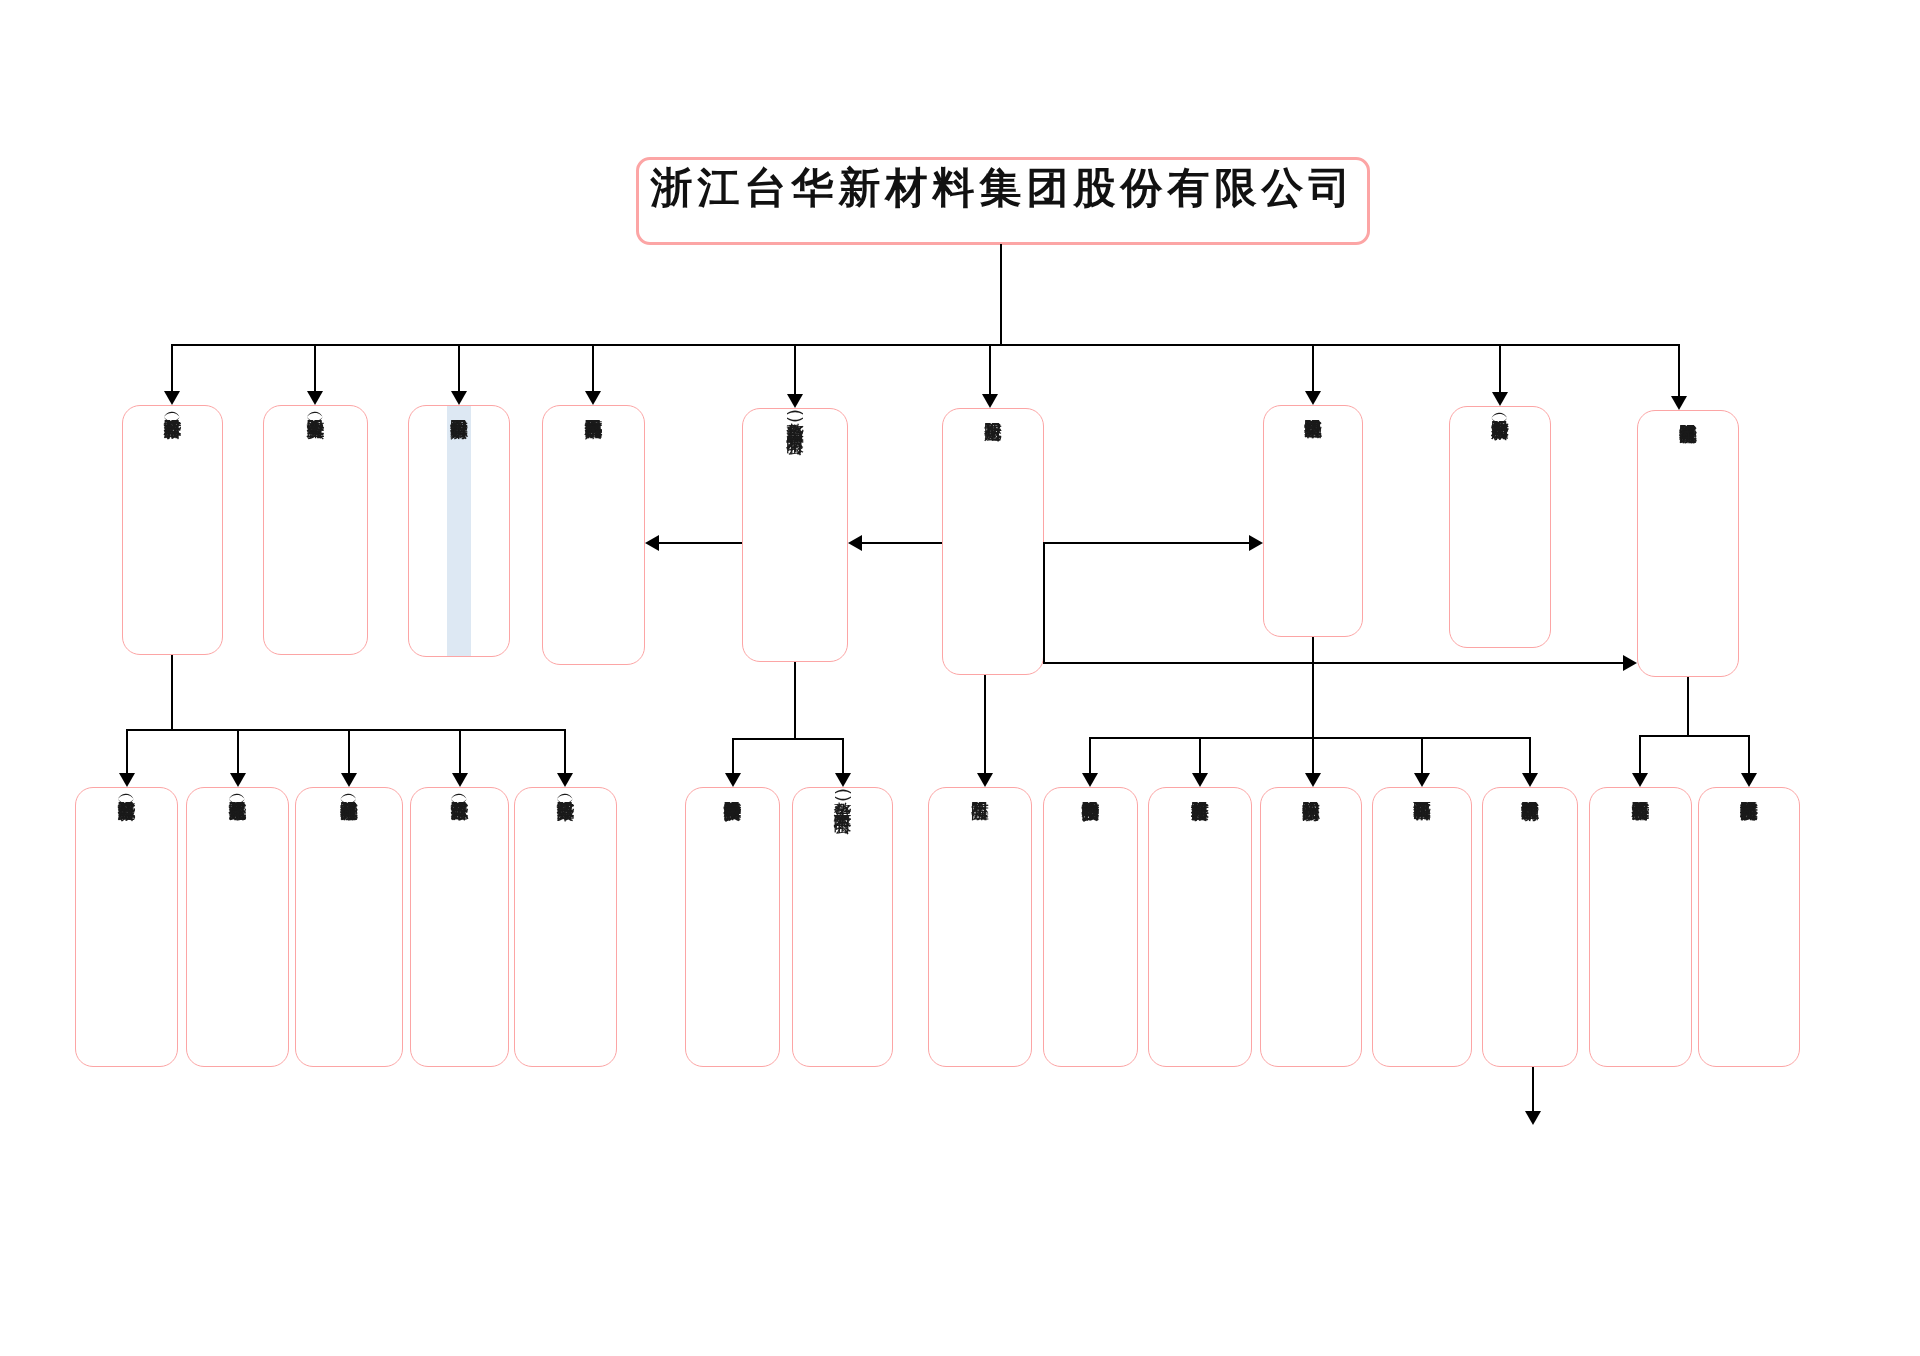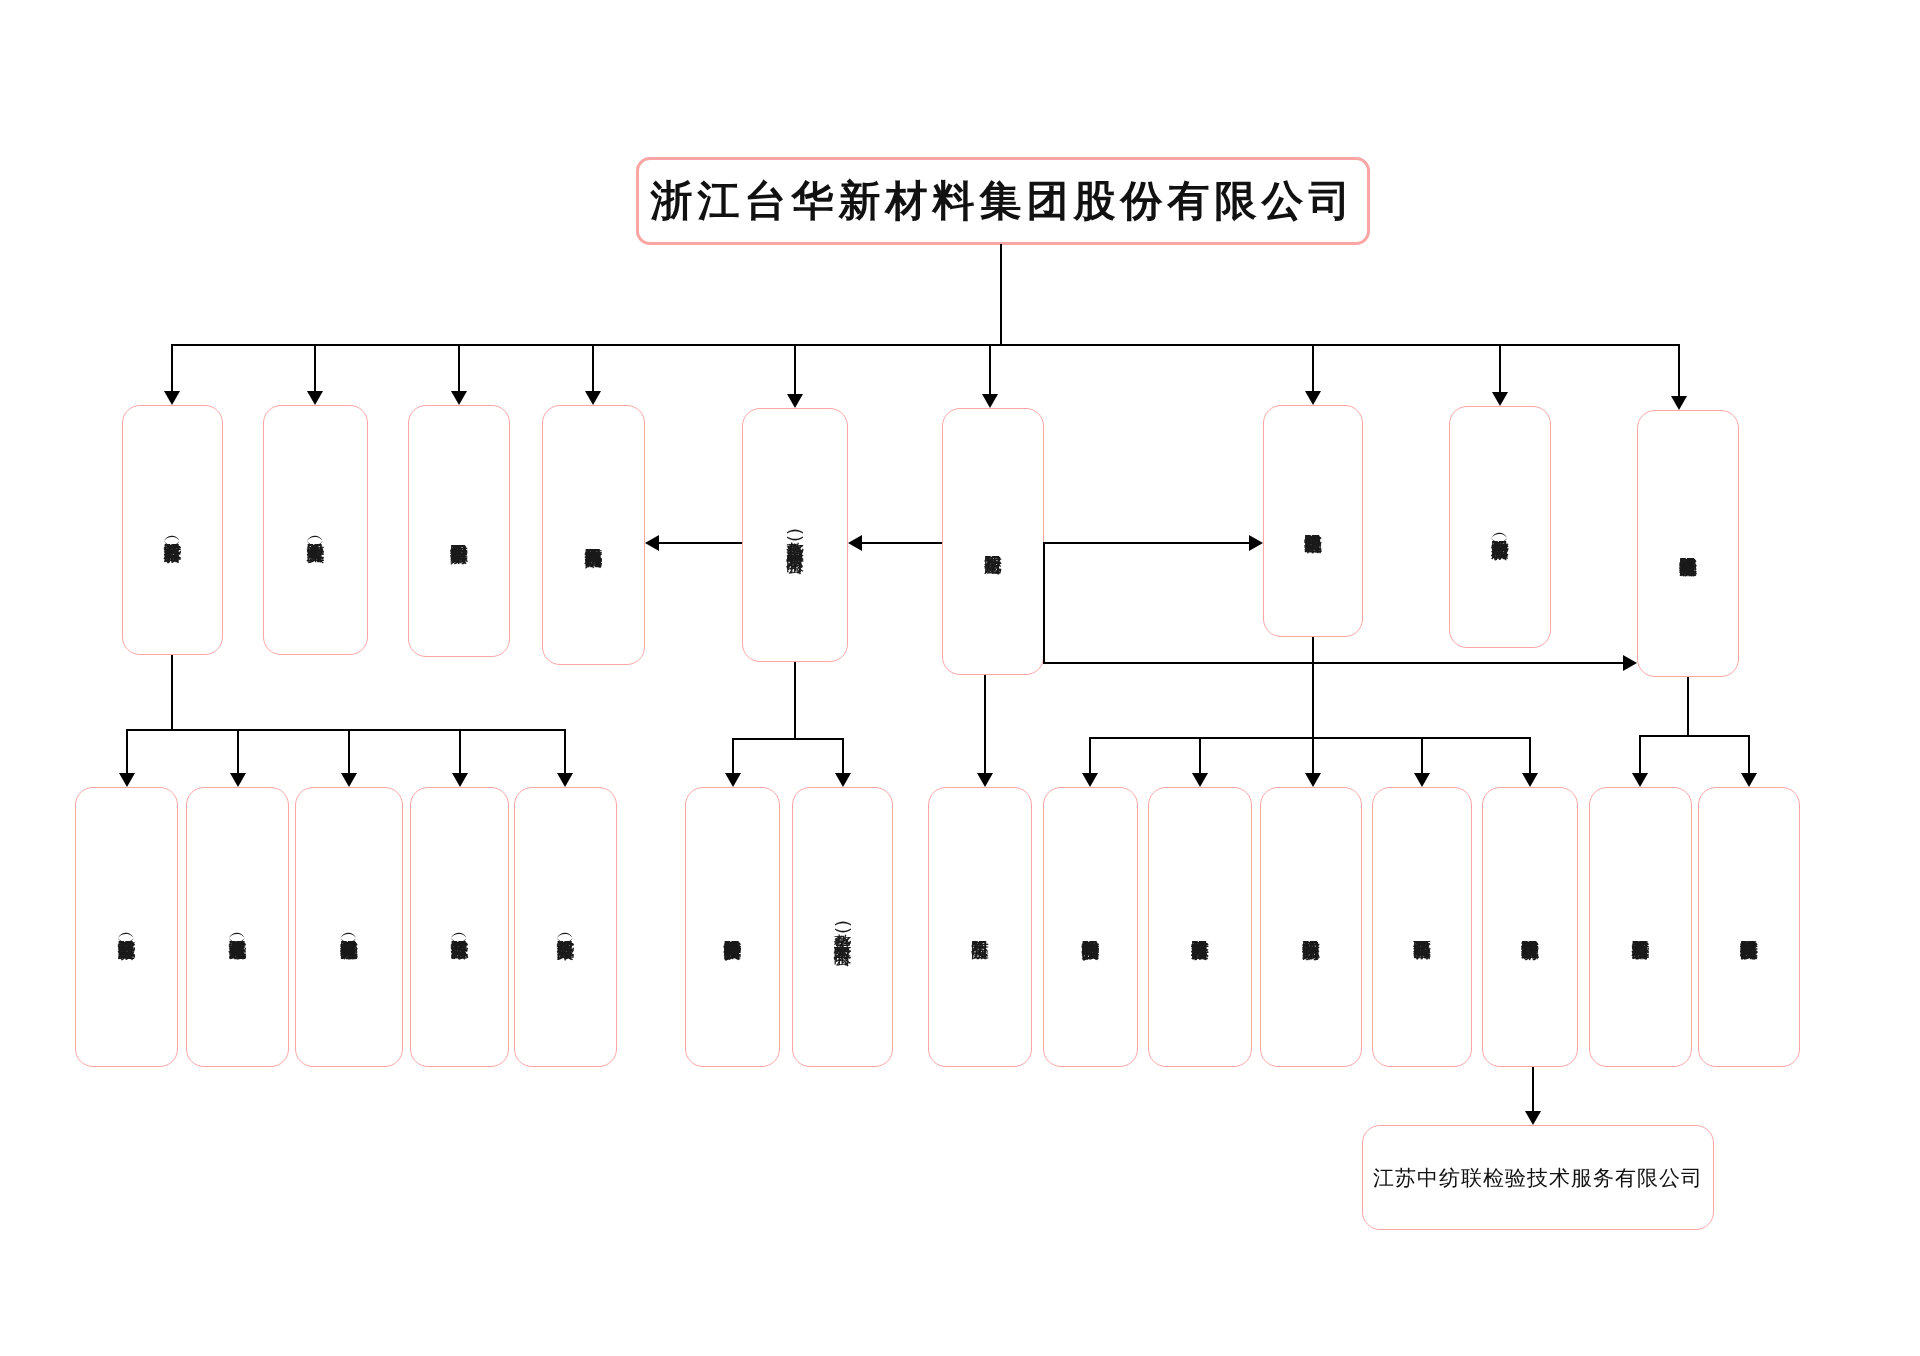--- a/index.html
+++ b/index.html
@@ -1,19 +1,19 @@
 <!DOCTYPE html>
 <html><head>
 <meta charset="utf-8">
 <style>
   html,body{margin:0;padding:0;background:#fff;}
   .canvas{position:relative;width:1920px;height:1356px;background:#ffffff;overflow:hidden;
           font-family:"DejaVu Sans","Liberation Sans",sans-serif;color:#111;}
   .node{position:absolute;background:#fff;border:1px solid #fca5a5;border-radius:18px;
-        display:flex;align-items:center;justify-content:center;box-sizing:border-box;}
+        display:flex;justify-content:center;box-sizing:border-box;}
   .vnode span{writing-mode:vertical-rl;text-orientation:mixed;white-space:nowrap;
               font-size:18px;letter-spacing:0;color:#1a1a1a;}
   .hl-bg{background:#dde8f3;}
   .root-node{border-width:3px;border-radius:14px;font-size:42px;font-weight:bold;
              letter-spacing:5px;white-space:nowrap;}
   .leaf-h{font-size:21px;letter-spacing:1px;}
   .line{position:absolute;background:#000;}
   .arr{position:absolute;width:0;height:0;}
   .arr-d{border-left:8px solid transparent;border-right:8px solid transparent;border-top:14px solid #000;}
   .arr-l{border-top:8px solid transparent;border-bottom:8px solid transparent;border-right:14px solid #000;}
@@ -174,17 +174,14 @@
   <div class="node vnode l3" style="left:1589px;top:787px;width:103px;height:280px">
       <span>浙江嘉华再生材料有限公司</span>
     </div>
   <div class="node vnode l3" style="left:1698px;top:787px;width:102px;height:280px">
       <span>浙江英瑞特再生材料科技有限公司</span>
     </div>
 
   <div class="line" style="left:1532px;top:1067px;width:2px;height:46px"></div>
   <div class="arr arr-d" style="left:1525px;top:1111px"></div>
 
-  <div class="node leaf-h" style="left:1362px;top:1125px;width:352px;height:105px">
-    <span>江苏中纺联检验技术服务有限公司</span>
-  </div>
 
 </div>
 
 </body></html>

